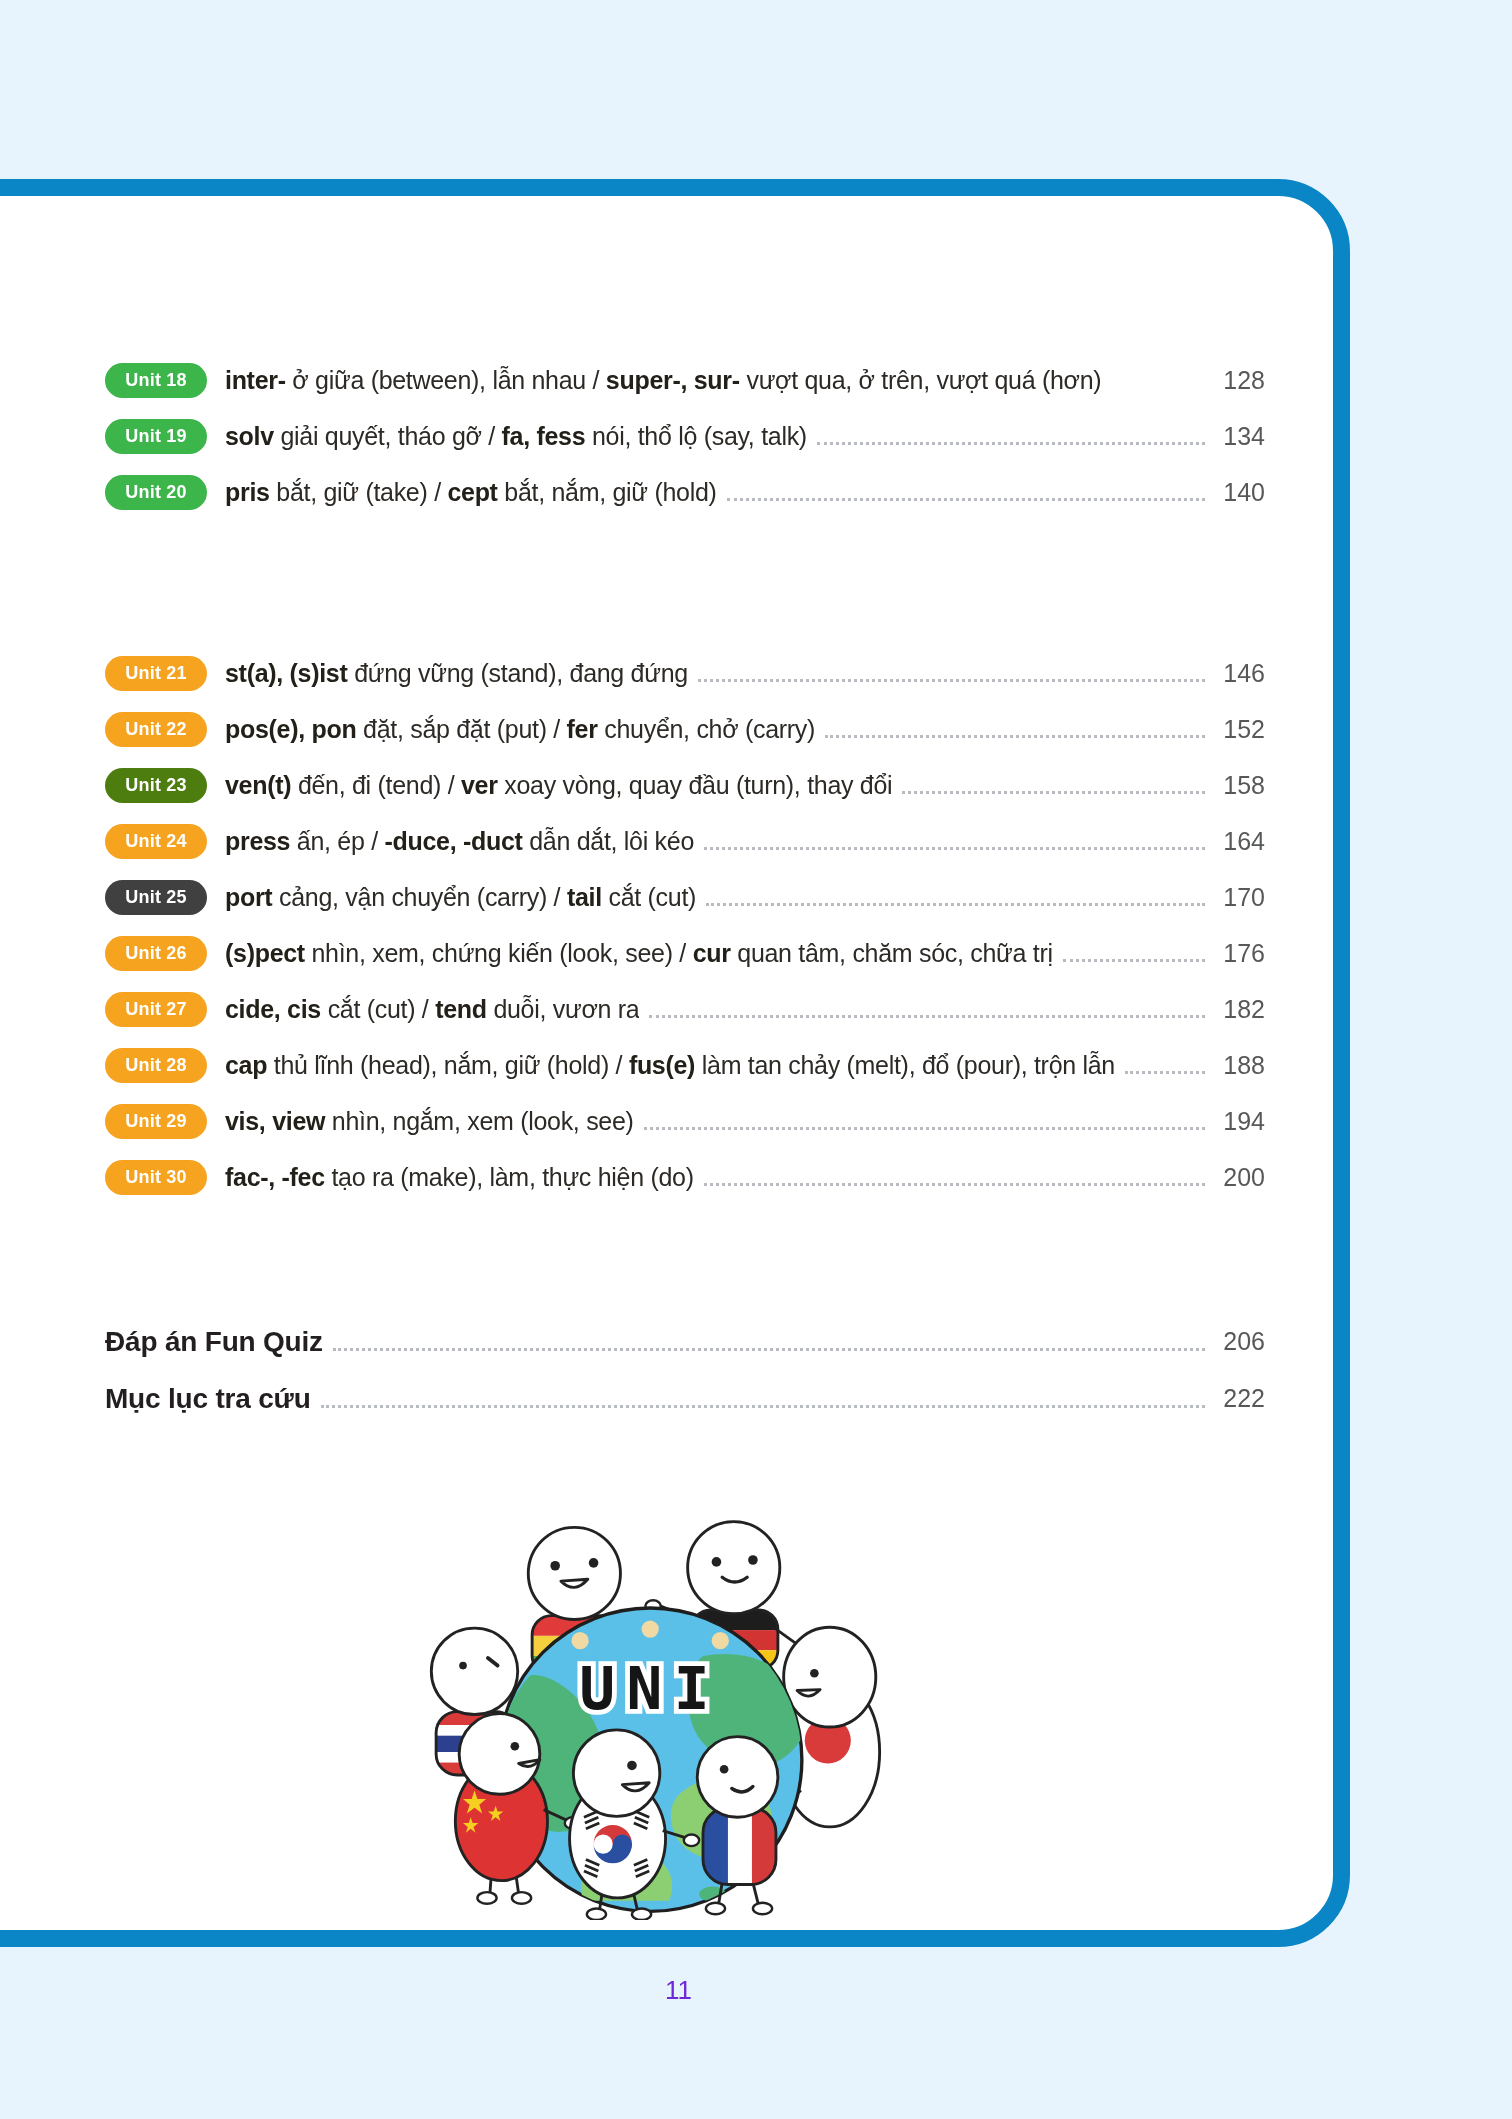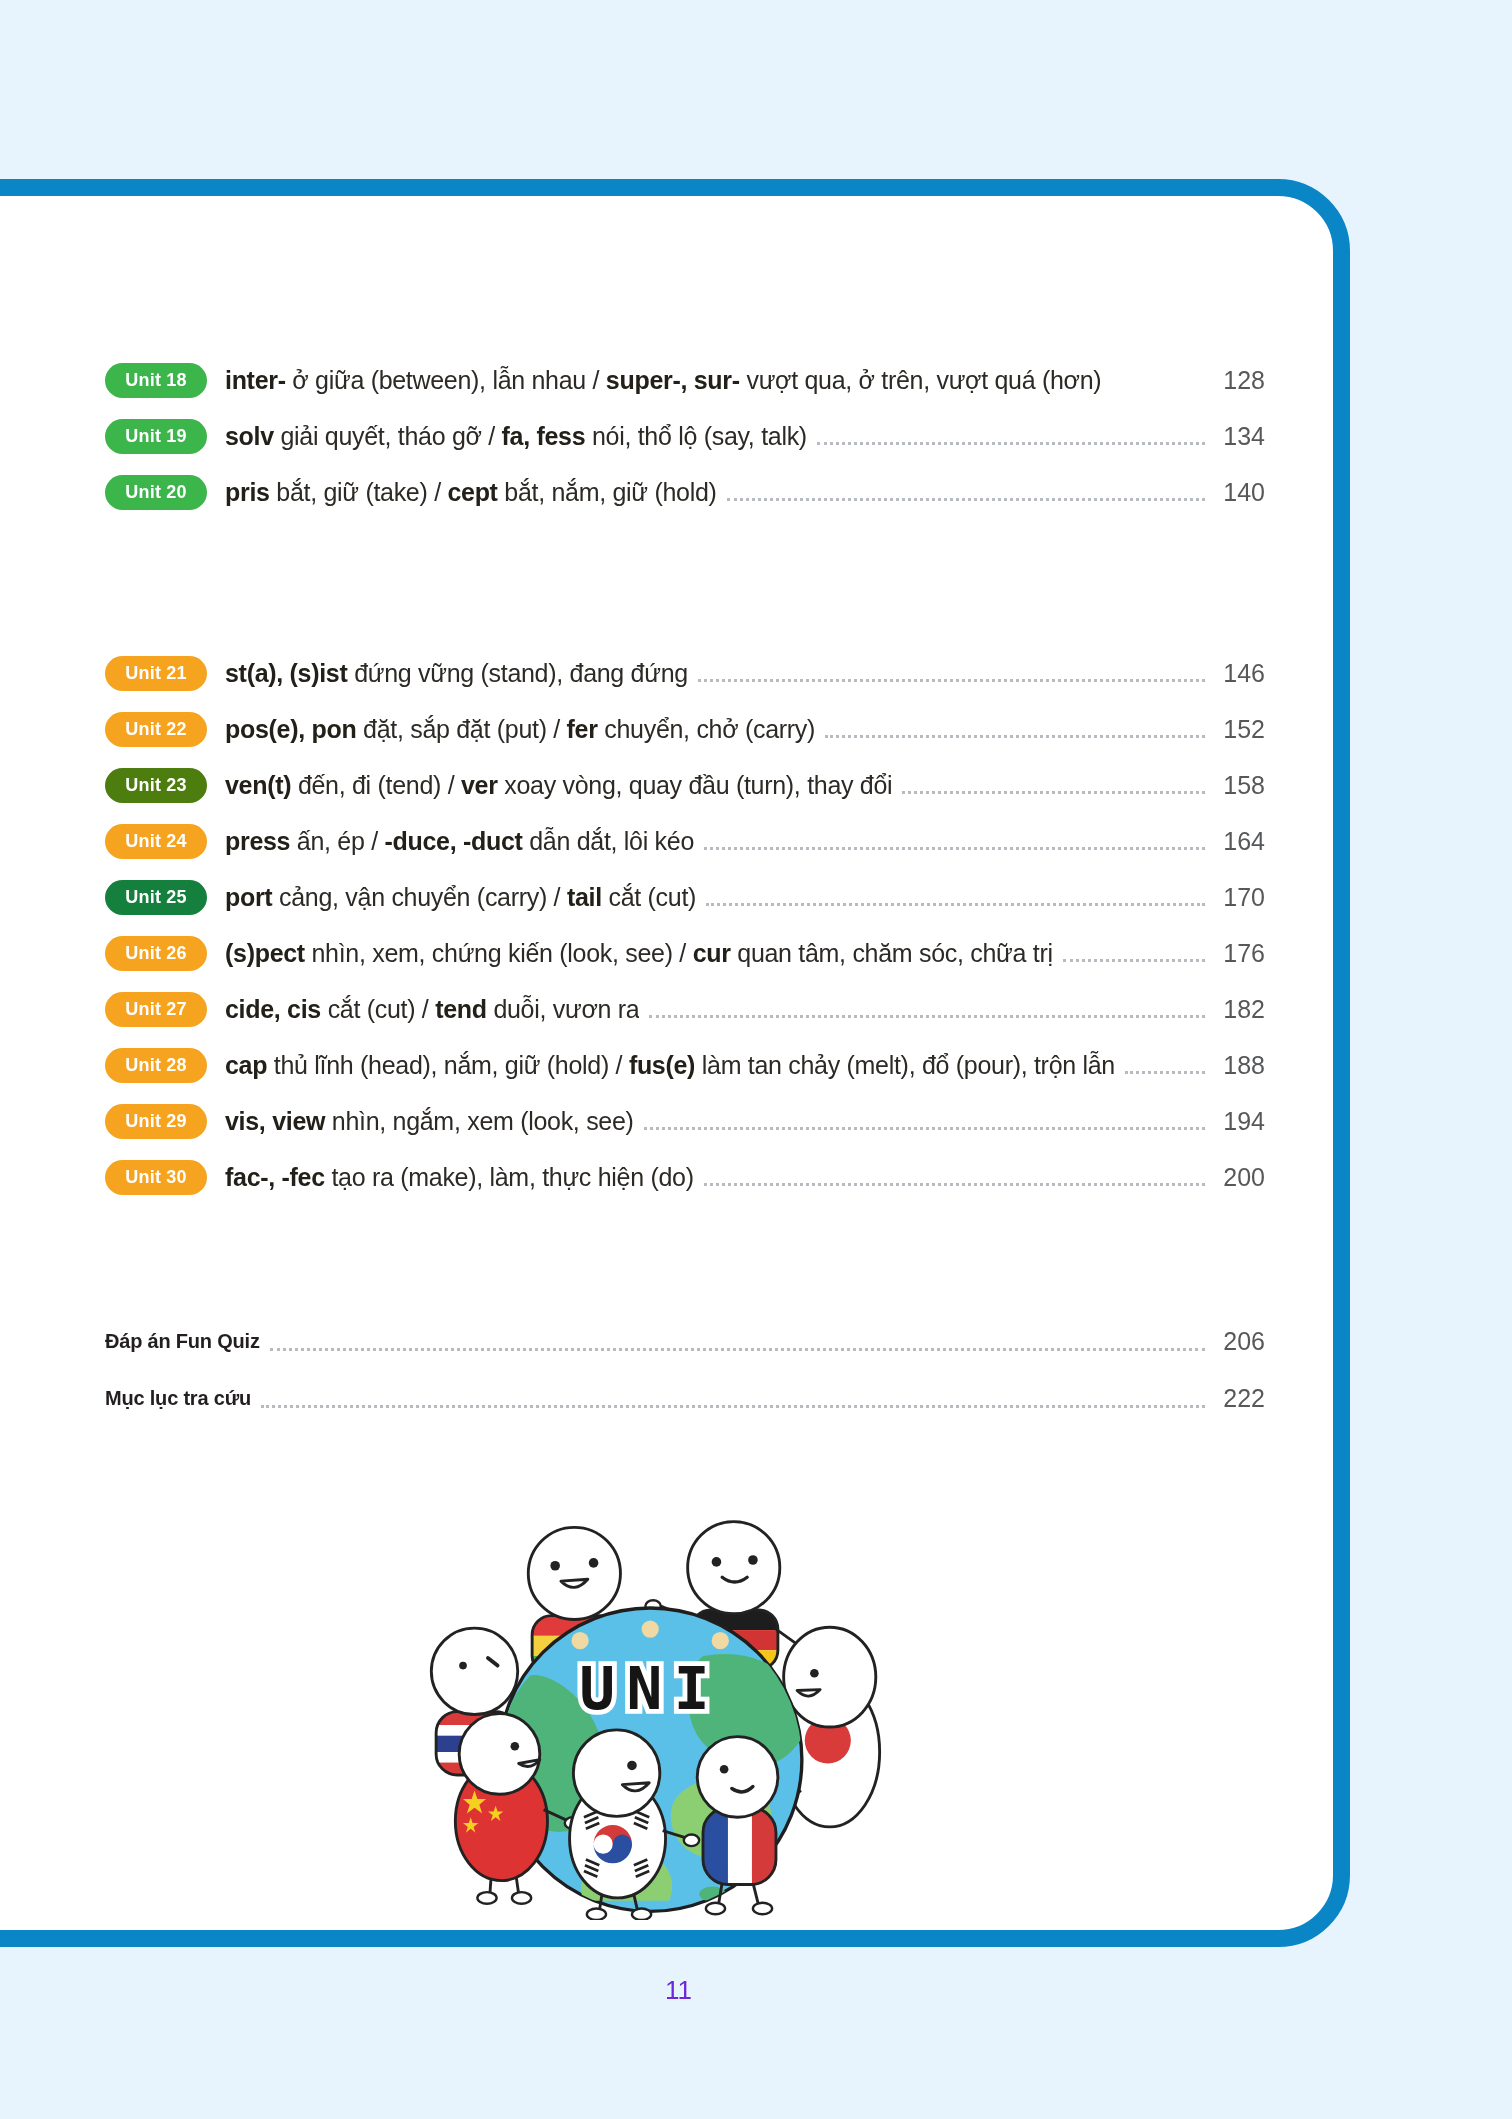--- a/index.html
+++ b/index.html
@@ -64,21 +64,21 @@
     flex:0 0 52px;
     text-align:right;
     font-size:25px;
     color:#57585a;
   }
   .extras { margin-top:108px; }
   .extras .row { height:57px; }
   .extras .entry {
     margin-left:0;
     font-weight:700;
-    font-size:20px;
+    font-size:28px;
     color:#231f20;
     letter-spacing:-0.2px;
   }
   .illustration {
     position:absolute;
     left:415px; top:1512px;
     width:480px; height:408px;
   }
   .folio {
     position:absolute;
@@ -135,21 +135,21 @@
           <span class="dots"></span>
           <span class="pagenum">158</span>
         </div>
         <div class="row">
           <span class="badge" style="background: rgb(246, 163, 31);">Unit 24</span>
           <span class="entry"><b>press</b><span> ấn, ép / </span><b>-duce, -duct</b><span> dẫn dắt, lôi kéo</span></span>
           <span class="dots"></span>
           <span class="pagenum">164</span>
         </div>
         <div class="row">
-          <span class="badge" style="background: #15803d; text-align: center;">Unit 25</span>
+          <span class="badge" style="background: #404040; text-align: center;">Unit 25</span>
           <span class="entry"><b>port</b><span> cảng, vận chuyển (carry) / </span><b>tail</b><span> cắt (cut)</span></span>
           <span class="dots"></span>
           <span class="pagenum">170</span>
         </div>
         <div class="row">
           <span class="badge" style="background: rgb(246, 163, 31);">Unit 26</span>
           <span class="entry"><b>(s)pect</b><span> nhìn, xem, chứng kiến (look, see) / </span><b>cur</b><span> quan tâm, chăm sóc, chữa trị</span></span>
           <span class="dots"></span>
           <span class="pagenum">176</span>
         </div>

